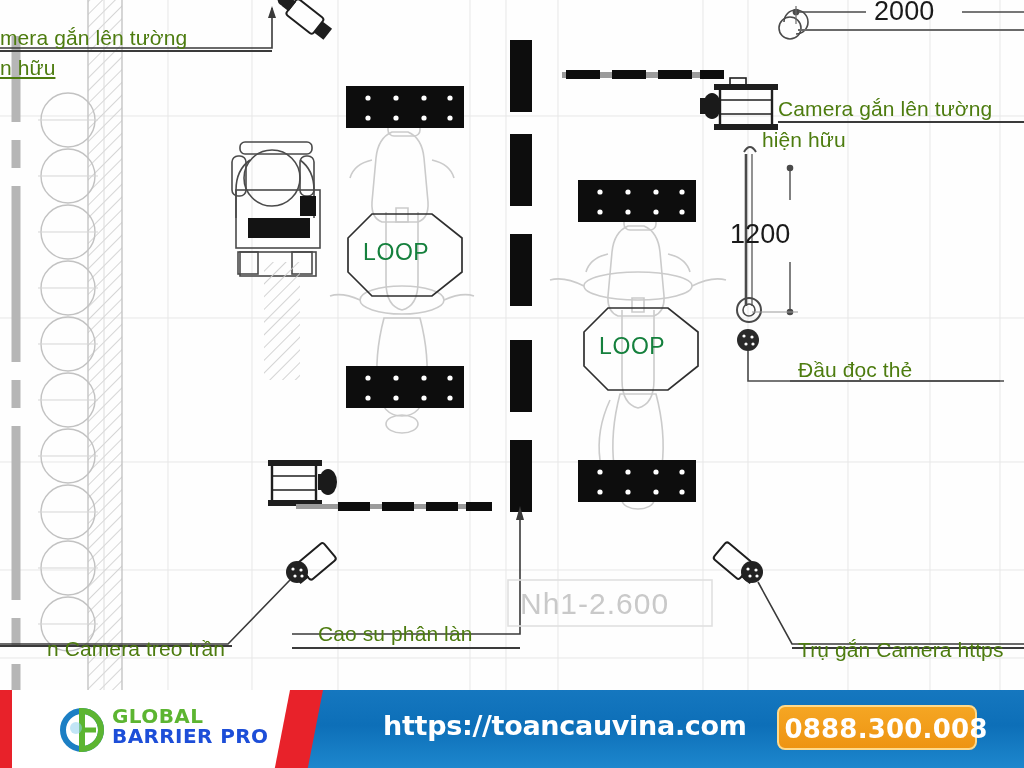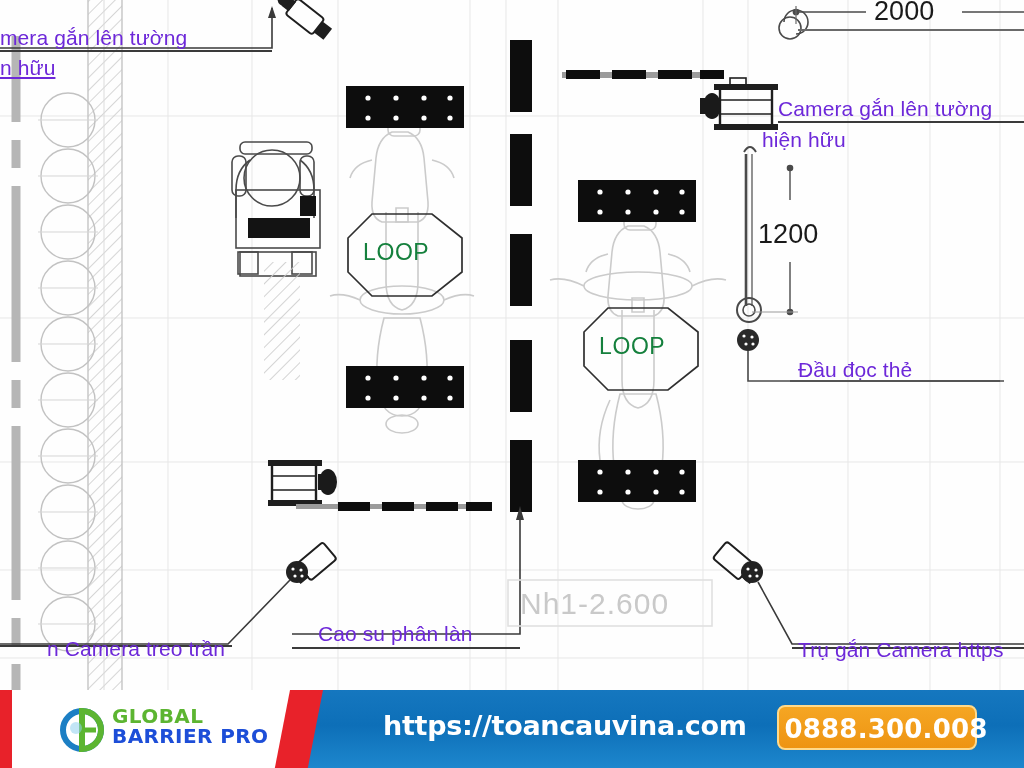--- a/index.html
+++ b/index.html
@@ -12,21 +12,21 @@
   #stage{position:absolute;left:0;top:0;width:1024px;height:768px;background:#fdfdfd;overflow:hidden;}
 
   
   .dwg{position:absolute;left:0;top:0;width:1024px;height:690px;overflow:hidden;background:#fefefe;}
   .dwg svg{position:absolute;left:0;top:0;}
 
   
   .anno{
     position:absolute;
     font-family:"Liberation Sans",sans-serif;
-    color:#6d28d9;
+    color:#4d7c0f;
     white-space:nowrap;
     letter-spacing:.1px;
   }
   .anno.big{font-size:21px;}
   .anno.dim{font-size:27px;color:#1a1a1a;}
   .anno.loop{font-size:23px;color:#15803d;letter-spacing:.6px;}
   .anno.lvl{font-size:30px;color:#c9c9c9;letter-spacing:1px;}
 
   
   .footer{position:absolute;left:0;top:690px;width:1024px;height:78px;background:#ffffff;overflow:hidden;}
@@ -388,21 +388,21 @@
     <div class="anno big" style="left:798px;top:638px;">Trụ gắn Camera https</div>
 
     <div class="anno big" style="left:798px;top:358px;">Đầu đọc thẻ</div>
 
     <div class="anno big" style="left:0px;top:637px;padding-left:47px;">n Camera treo trần</div>
 
     <div class="anno big" style="left:318px;top:622px;">Cao su phân làn</div>
 
     <div class="anno dim" style="left:874px;top:-4px;">2000</div>
 
-    <div class="anno dim" style="left:758px;top:219px;text-align:center;">1200</div>
+    <div class="anno dim" style="left:730px;top:219px;text-align:center;">1200</div>
 
     <div class="anno loop" style="left:363px;top:239px;">LOOP</div>
 
     <div class="anno loop" style="left:599px;top:333px;">LOOP</div>
 
     <div class="anno lvl" style="left:520px;top:587px;">Nh1-2.600</div>
   </div>
 
   <div class="footer">
     <div class="footer-left-bar"></div>

